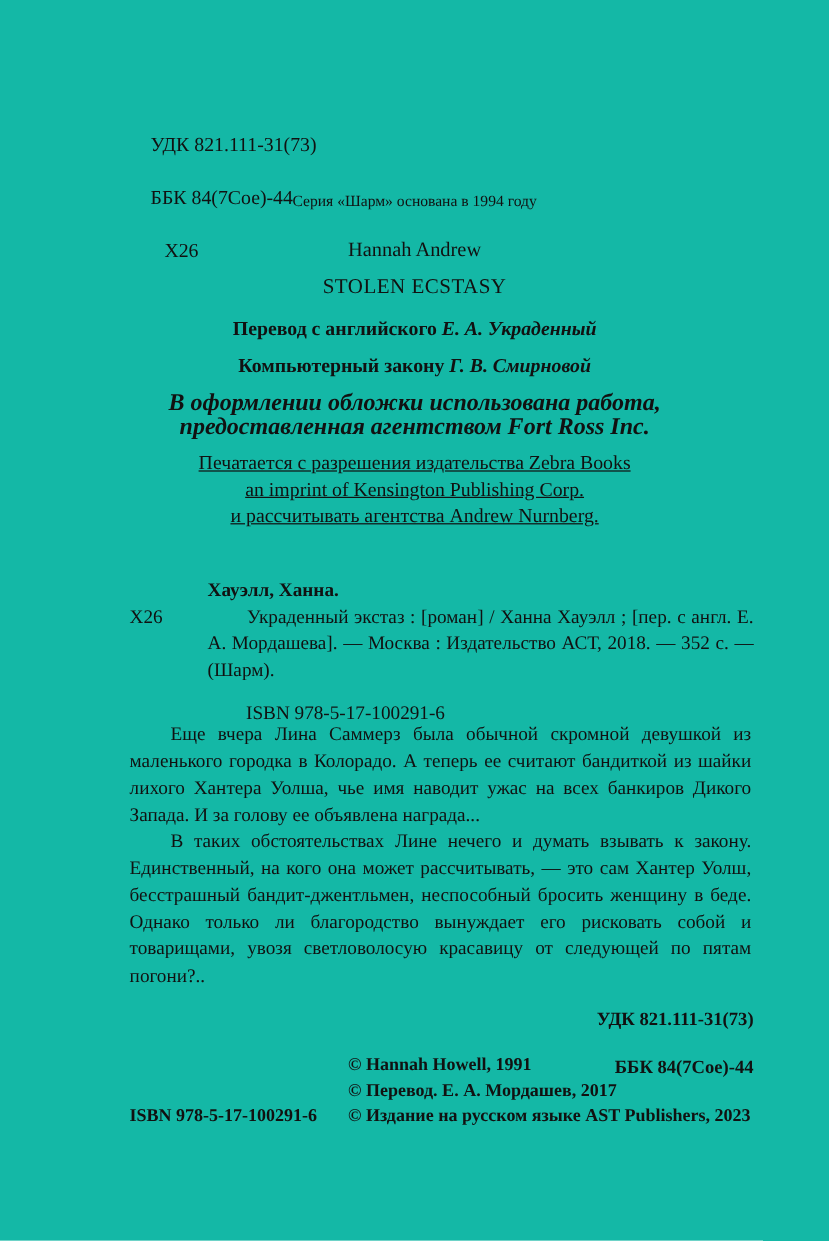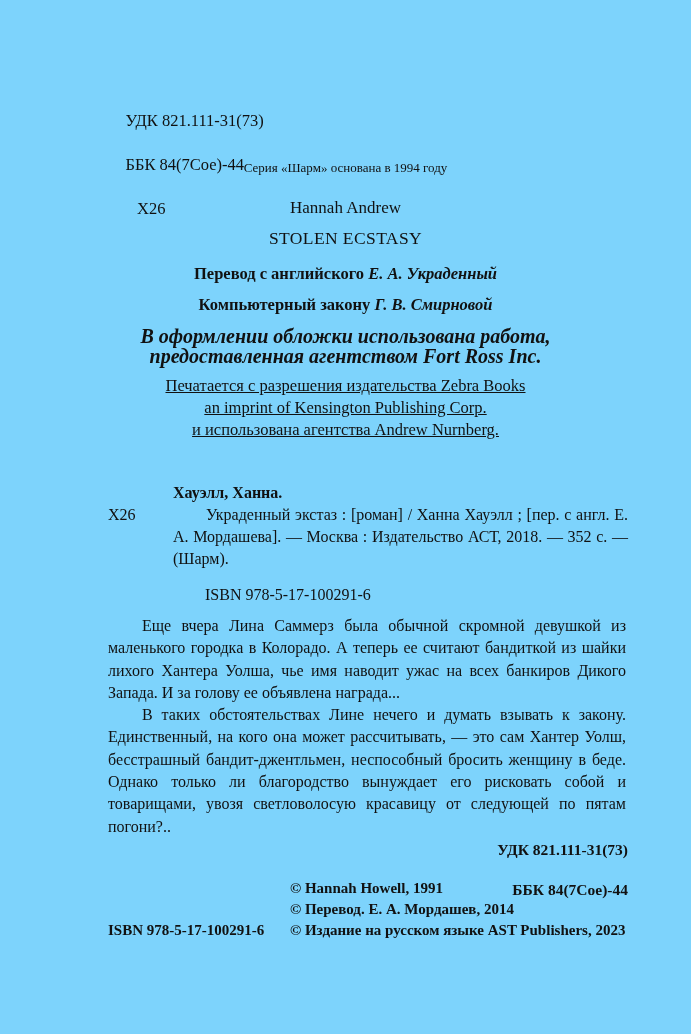--- a/index.html
+++ b/index.html
@@ -10,21 +10,21 @@
   }
   body {
     font-family: "Liberation Serif", "DejaVu Serif", serif;
     color: #111111;
     -webkit-font-smoothing: antialiased;
   }
   .page {
     position: relative;
     width: 691px;
     height: 1034px;
-    background: #7dd3fc;
+    background: #14b8a6;
     overflow: hidden;
     margin: 0 auto;
   }
 
   
   .classmark-top {
     position: absolute;
     left: 109px;
     top: 88px;
     font-size: 16.5px;
@@ -113,21 +113,20 @@
 
   
   .blurb {
     position: absolute;
     left: 108px;
     top: 602px;
     width: 518px;
     font-size: 16px;
     line-height: 22.3px;
     text-align: justify;
-    margin-top: 13px;
   }
   .blurb p {
     margin: 0;
     text-indent: 34px;
   }
 
   
   .classmark-bottom {
     position: absolute;
     right: 63px;
@@ -186,21 +185,21 @@
   </div>
 
   <div class="centered-block cover-note">
     <span>В оформлении обложки использована работа,</span><br>
     <span>предоставленная агентством Fort Ross Inc.</span>
   </div>
 
   <div class="centered-block permission-note">
     <span>Печатается с разрешения издательства Zebra Books</span><br>
     <span>an imprint of Kensington Publishing Corp.</span><br>
-    <span>и использована агентства Andrew Nurnberg.</span>
+    <span>и рассчитывать агентства Andrew Nurnberg.</span>
   </div>
 
   <div class="cip">
     <div class="cip-author">Хауэлл, Ханна.</div>
     <div class="cip-body">
       <span class="cip-shelf">Х26</span>
       <span class="first-line-indent">&nbsp;&nbsp;&nbsp;&nbsp;&nbsp;&nbsp;&nbsp;</span><span>Украденный экстаз : [роман] / Ханна Хауэлл ; [пер. с англ. Е. А. Мордашева]. — Москва : Издательство АСТ, 2018. — 352 с. — (Шарм).</span>
     </div>
     <div class="cip-isbn">ISBN 978-5-17-100291-6</div>
   </div>
@@ -215,21 +214,21 @@
     <span>ББК 84(7Сое)-44</span>
   </div>
 
   <div class="copyright">
     <div class="row">
       <span class="isbn-cell"></span>
       <span class="c-cell">© Hannah Howell, 1991</span>
     </div>
     <div class="row">
       <span class="isbn-cell"></span>
-      <span class="c-cell">© Перевод. Е. А. Мордашев, 2014</span>
+      <span class="c-cell">© Перевод. Е. А. Мордашев, 2017</span>
     </div>
     <div class="row">
       <span class="isbn-cell">ISBN 978-5-17-100291-6</span>
       <span class="c-cell">© Издание на русском языке AST Publishers, 2023</span>
     </div>
   </div>
 
 </div>
 
 </body></html>

